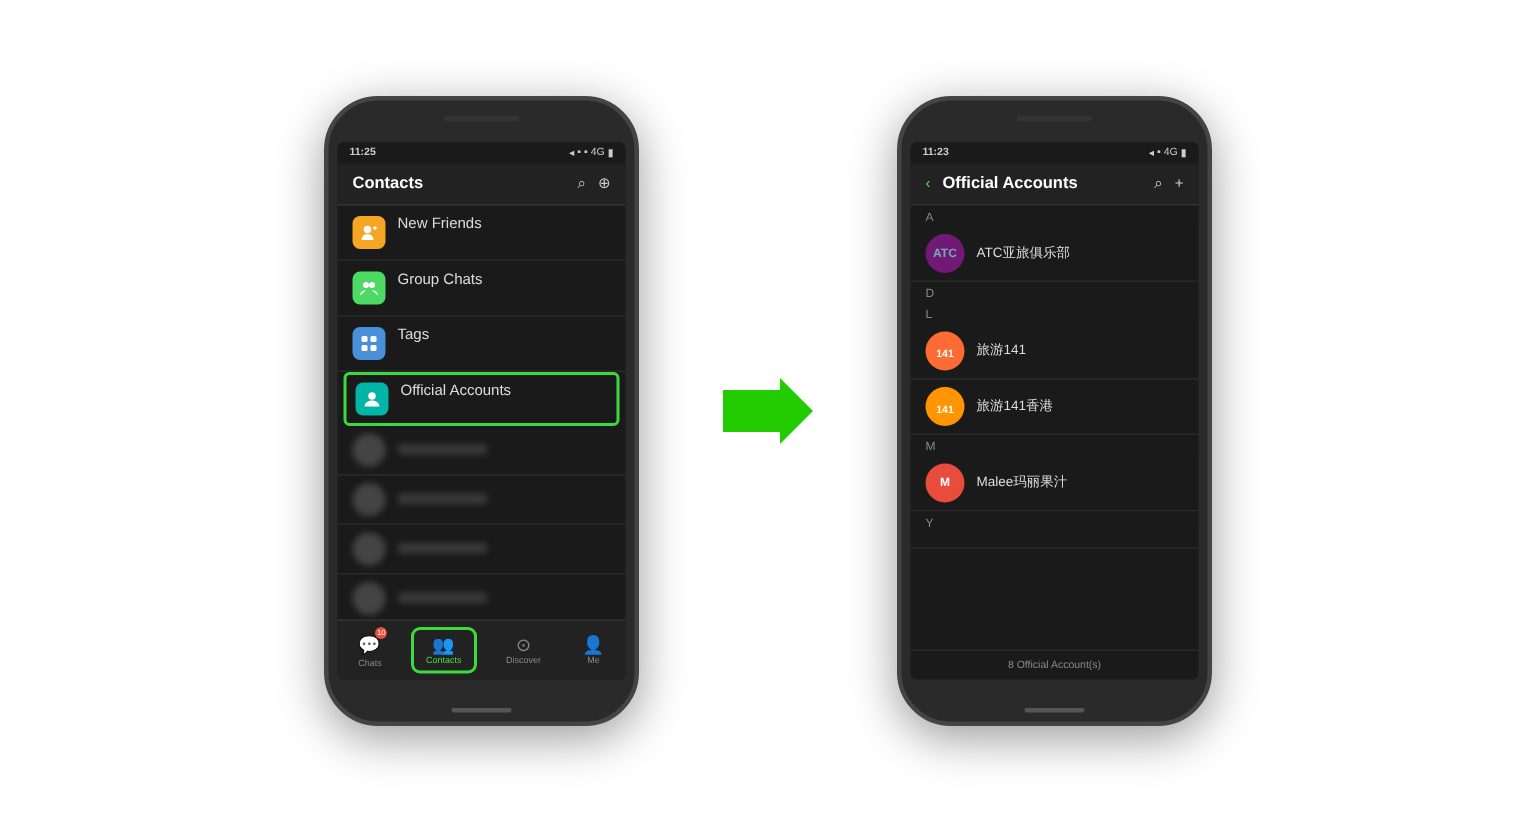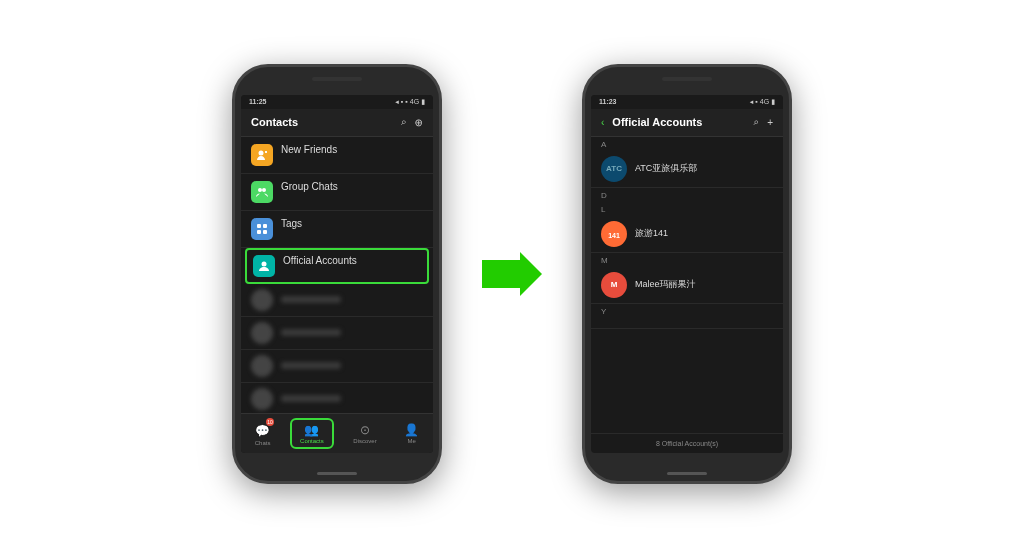--- a/index.html
+++ b/index.html
@@ -10,21 +10,21 @@
       display: flex;
       align-items: center;
       justify-content: center;
       font-family: -apple-system, BlinkMacSystemFont, 'Segoe UI', sans-serif;
       overflow: hidden;
     }
     .scene {
       display: flex;
       align-items: center;
       justify-content: center;
-      gap: 40px;
+      gap: 56px;
       width: 100%;
       height: 100%;
       padding: 32px;
       border-radius: 14px;
     }
     
     .phone {
       width: 210px;
       height: 420px;
       background: #2a2a2a;
@@ -269,21 +269,21 @@
       color: #ddd;
     }
     .footer-accounts {
       text-align: center;
       font-size: 7px;
       color: #888;
       padding: 6px 0;
       border-top: 1px solid #2a2a2a;
     }
     
-    .av-atc { background: #0c4a6e; color: #7ab; }
+    .av-atc { background: #701a75; color: #7ab; }
     .av-dior { background: #111; color: #aaa; font-size: 6px; }
     .av-trip141 { background: #ff6b35; color: #fff; }
     .av-trip141hk { background: #ff9500; color: #fff; }
     .av-malee { background: #e74c3c; color: #fff; }
     .av-maxi { background: #2980b9; color: #fff; font-size: 6px; }
   </style>
 </head>
 <body>
 
 <div class="scene">
@@ -448,20 +448,29 @@
         <div class="section-label">L</div>
         <div class="account-item">
           <div class="account-avatar av-trip141">
             <svg width="20" height="20" viewBox="0 0 20 20">
               <circle cx="10" cy="10" r="10" fill="#ff6b35"></circle>
               <text x="10" y="14" text-anchor="middle" font-size="7" fill="white" font-weight="bold">141</text>
             </svg>
           </div>
           <span class="account-name">旅游141</span>
         </div>
+        <div class="account-item">
+          <div class="account-avatar av-trip141hk">
+            <svg width="20" height="20" viewBox="0 0 20 20">
+              <circle cx="10" cy="10" r="10" fill="#ff9500"></circle>
+              <text x="10" y="14" text-anchor="middle" font-size="7" fill="white" font-weight="bold">141</text>
+            </svg>
+          </div>
+          <span class="account-name">旅游141香港</span>
+        </div>
 
         <div class="section-label">M</div>
         <div class="account-item">
           <div class="account-avatar av-malee">M</div>
           <span class="account-name">Malee玛丽果汁</span>
         </div>
 
         <div class="section-label">Y</div>
         <div class="account-item">
           

